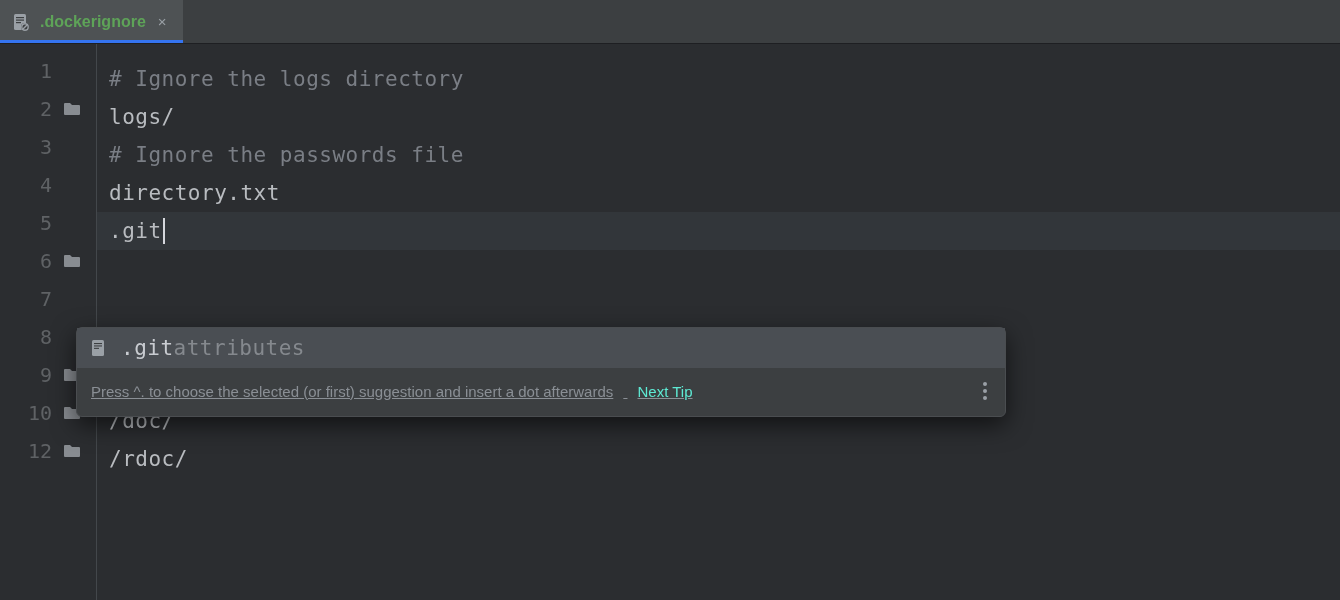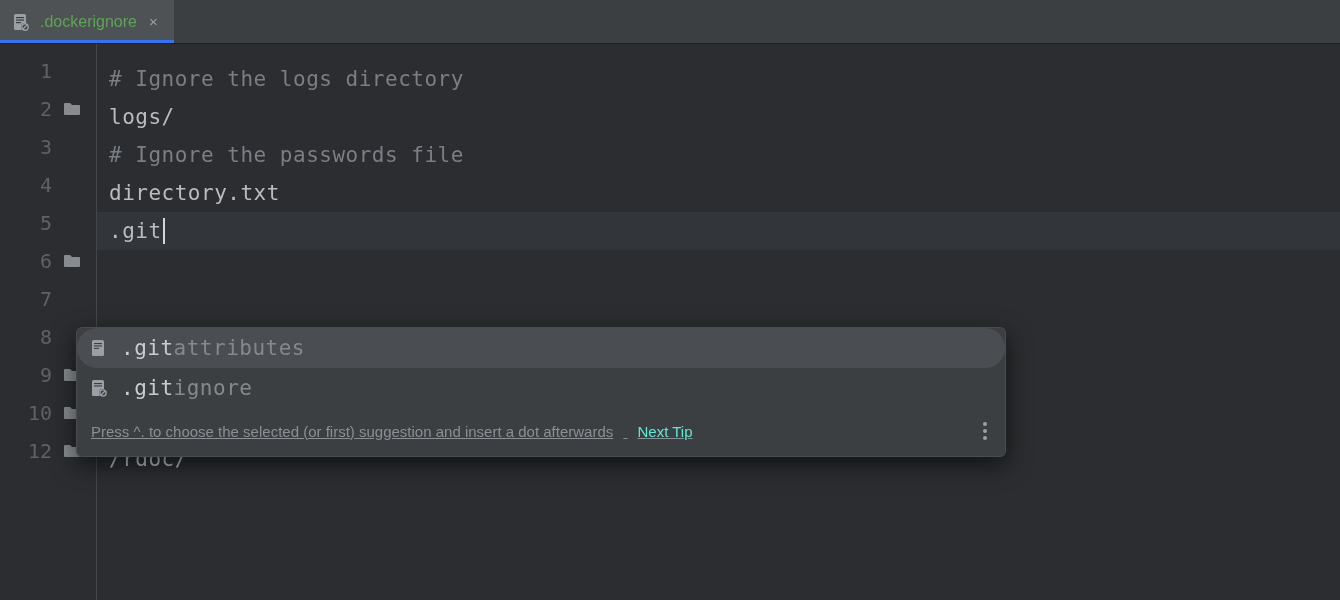--- a/index.html
+++ b/index.html
@@ -29,21 +29,21 @@
   .tab .underline {
     position: absolute;
     left: 0; right: 0; bottom: 0;
     height: 3px;
     background: #3574f0;
   }
   .tab-label {
     color: #5ea358;
     font-family: -apple-system, "Segoe UI", sans-serif;
     font-size: 16px;
-    font-weight: 400;
+    font-weight: 700;
   }
   .tab-icon svg { display: block; }
   .close-x {
     color: #9aa0a6;
     font-size: 15px;
     font-family: sans-serif;
     line-height: 1;
     padding: 2px;
   }
   .editor {
@@ -129,21 +129,20 @@
   .popup-row {
     display: flex;
     align-items: center;
     height: 40px;
     padding: 0 12px;
     gap: 12px;
     cursor: pointer;
   }
   .popup-row.sel {
     background: #4a4e53;
-    border-radius: 20px;
   }
   .popup-row .sug-icon {
     width: 20px; height: 20px;
     display: inline-flex;
   }
   .sug-text {
     font-size: 21px;
     letter-spacing: 0.5px;
   }
   .sug-match { color: #c9ccd1; }
@@ -309,33 +308,20 @@
           <span class="sug-icon">
             <svg viewBox="0 0 20 20">
               <rect x="3" y="2" width="12" height="16" rx="1.5" fill="#9aa0a6"></rect>
               <rect x="5" y="5" width="8" height="1.1" fill="#3c3f41"></rect>
               <rect x="5" y="7.4" width="8" height="1.1" fill="#3c3f41"></rect>
               <rect x="5" y="9.8" width="5" height="1.1" fill="#3c3f41"></rect>
             </svg>
           </span>
           <span class="sug-text"><span class="sug-match">.git</span><span class="sug-rest">attributes</span></span>
         </div>
-        <div class="popup-row">
-          <span class="sug-icon">
-            <svg viewBox="0 0 20 20">
-              <rect x="3" y="2" width="12" height="16" rx="1.5" fill="#9aa0a6"></rect>
-              <rect x="5" y="5" width="8" height="1.1" fill="#3c3f41"></rect>
-              <rect x="5" y="7.4" width="8" height="1.1" fill="#3c3f41"></rect>
-              <circle cx="14" cy="15" r="4" fill="#3c3f41"></circle>
-              <circle cx="14" cy="15" r="3.1" fill="none" stroke="#9aa0a6" stroke-width="1.3"></circle>
-              <line x1="12" y1="17" x2="16" y2="13" stroke="#9aa0a6" stroke-width="1.3"></line>
-            </svg>
-          </span>
-          <span class="sug-text"><span class="sug-match">.git</span><span class="sug-rest">ignore</span></span>
-        </div>
       </div>
     <div class="popup-footer">
       <span>Press ^. to choose the selected (or first) suggestion and insert a dot afterwards</span>
       <span>&nbsp;</span>
       <span class="tip-link">Next Tip</span>
       <span class="spacer"></span>
       <span class="kebab">
         <span></span>
           <span></span>
           <span></span>

